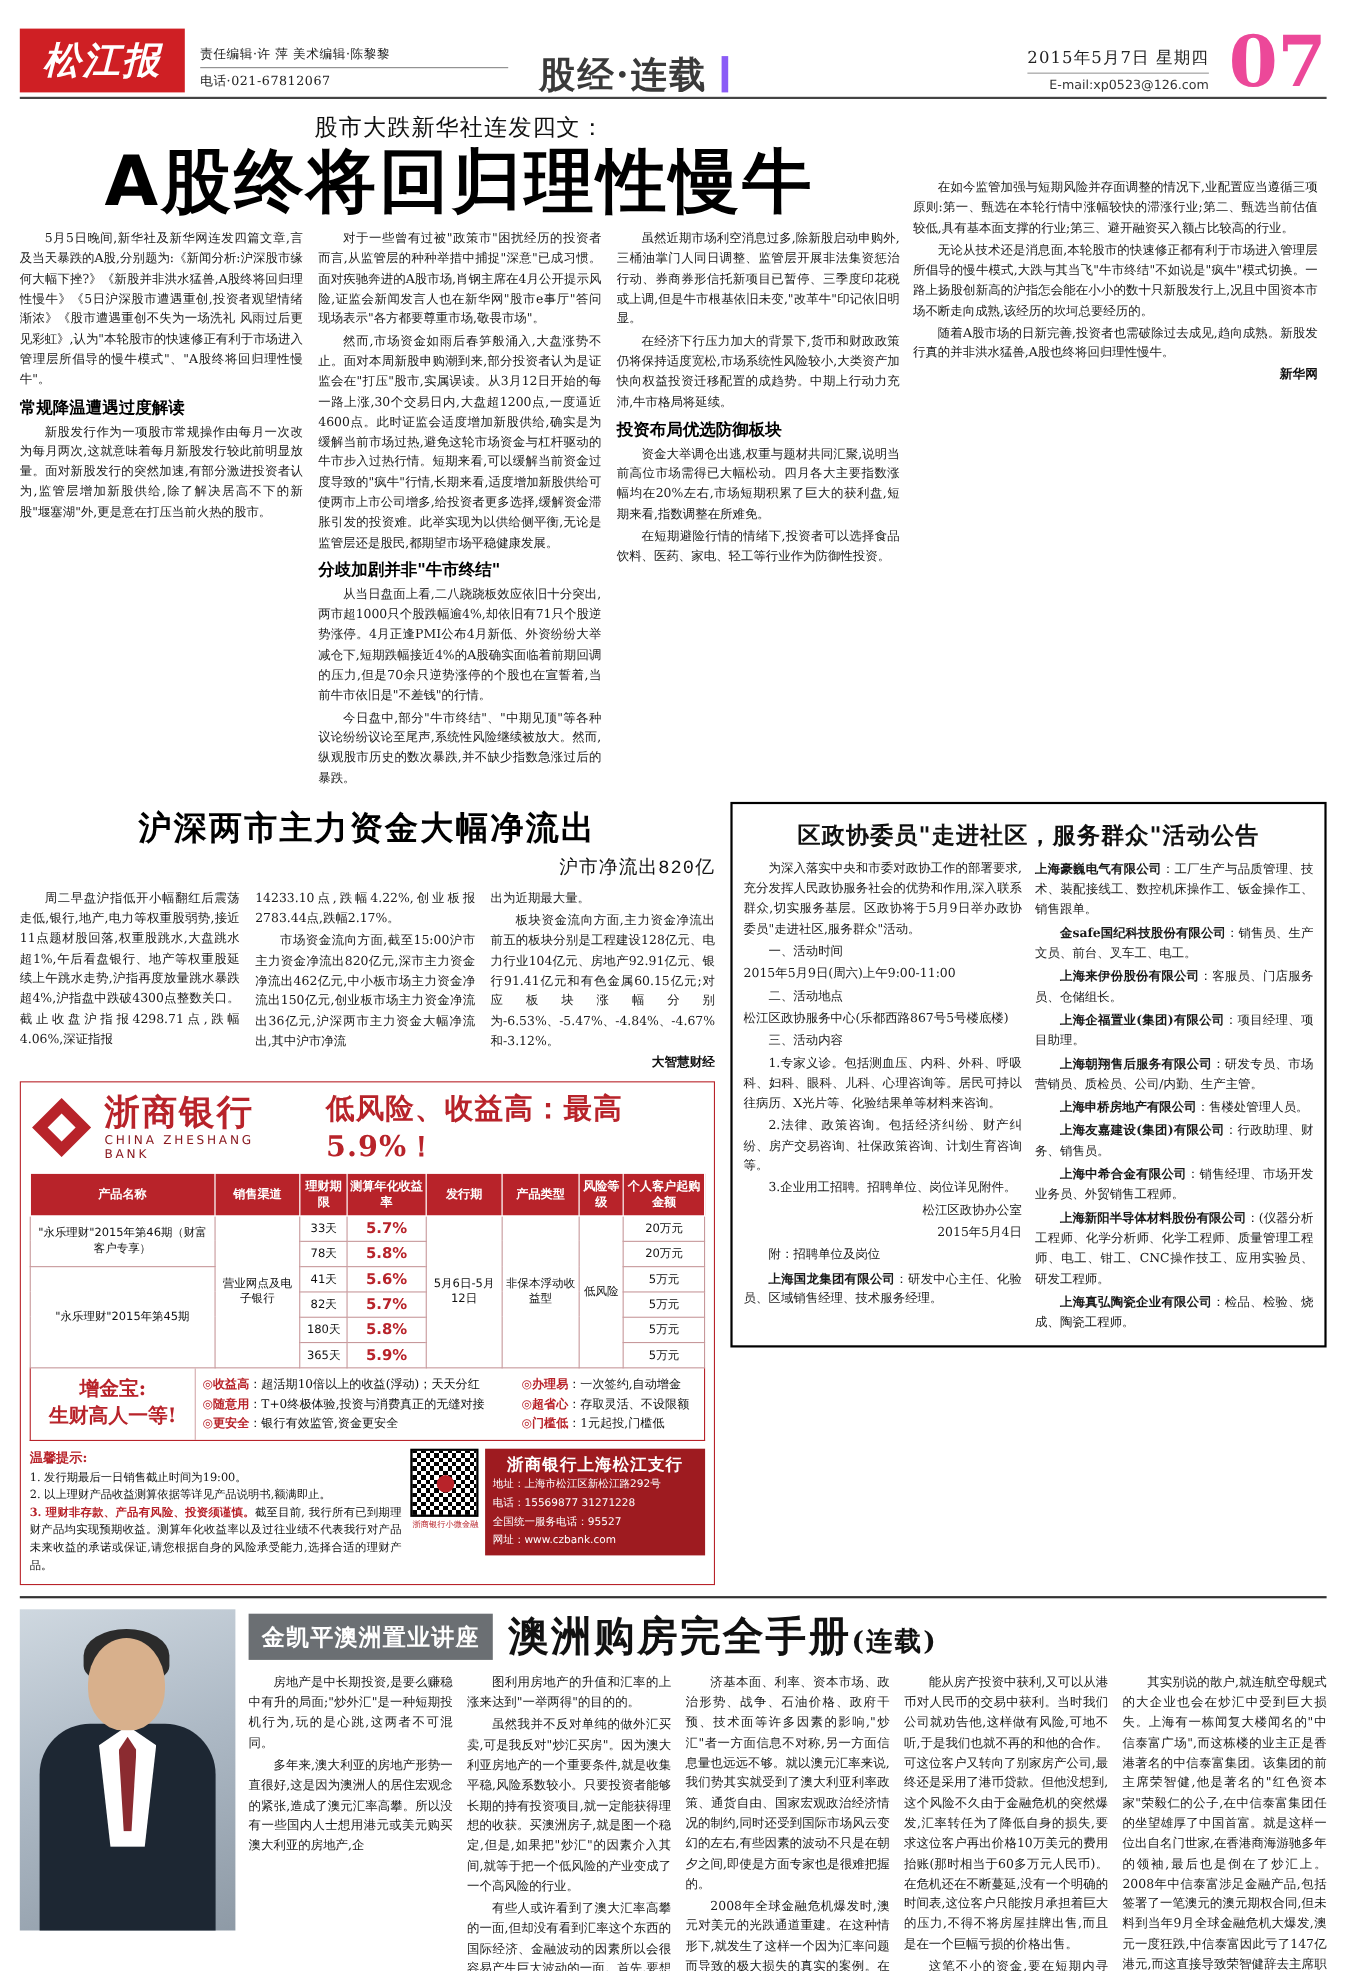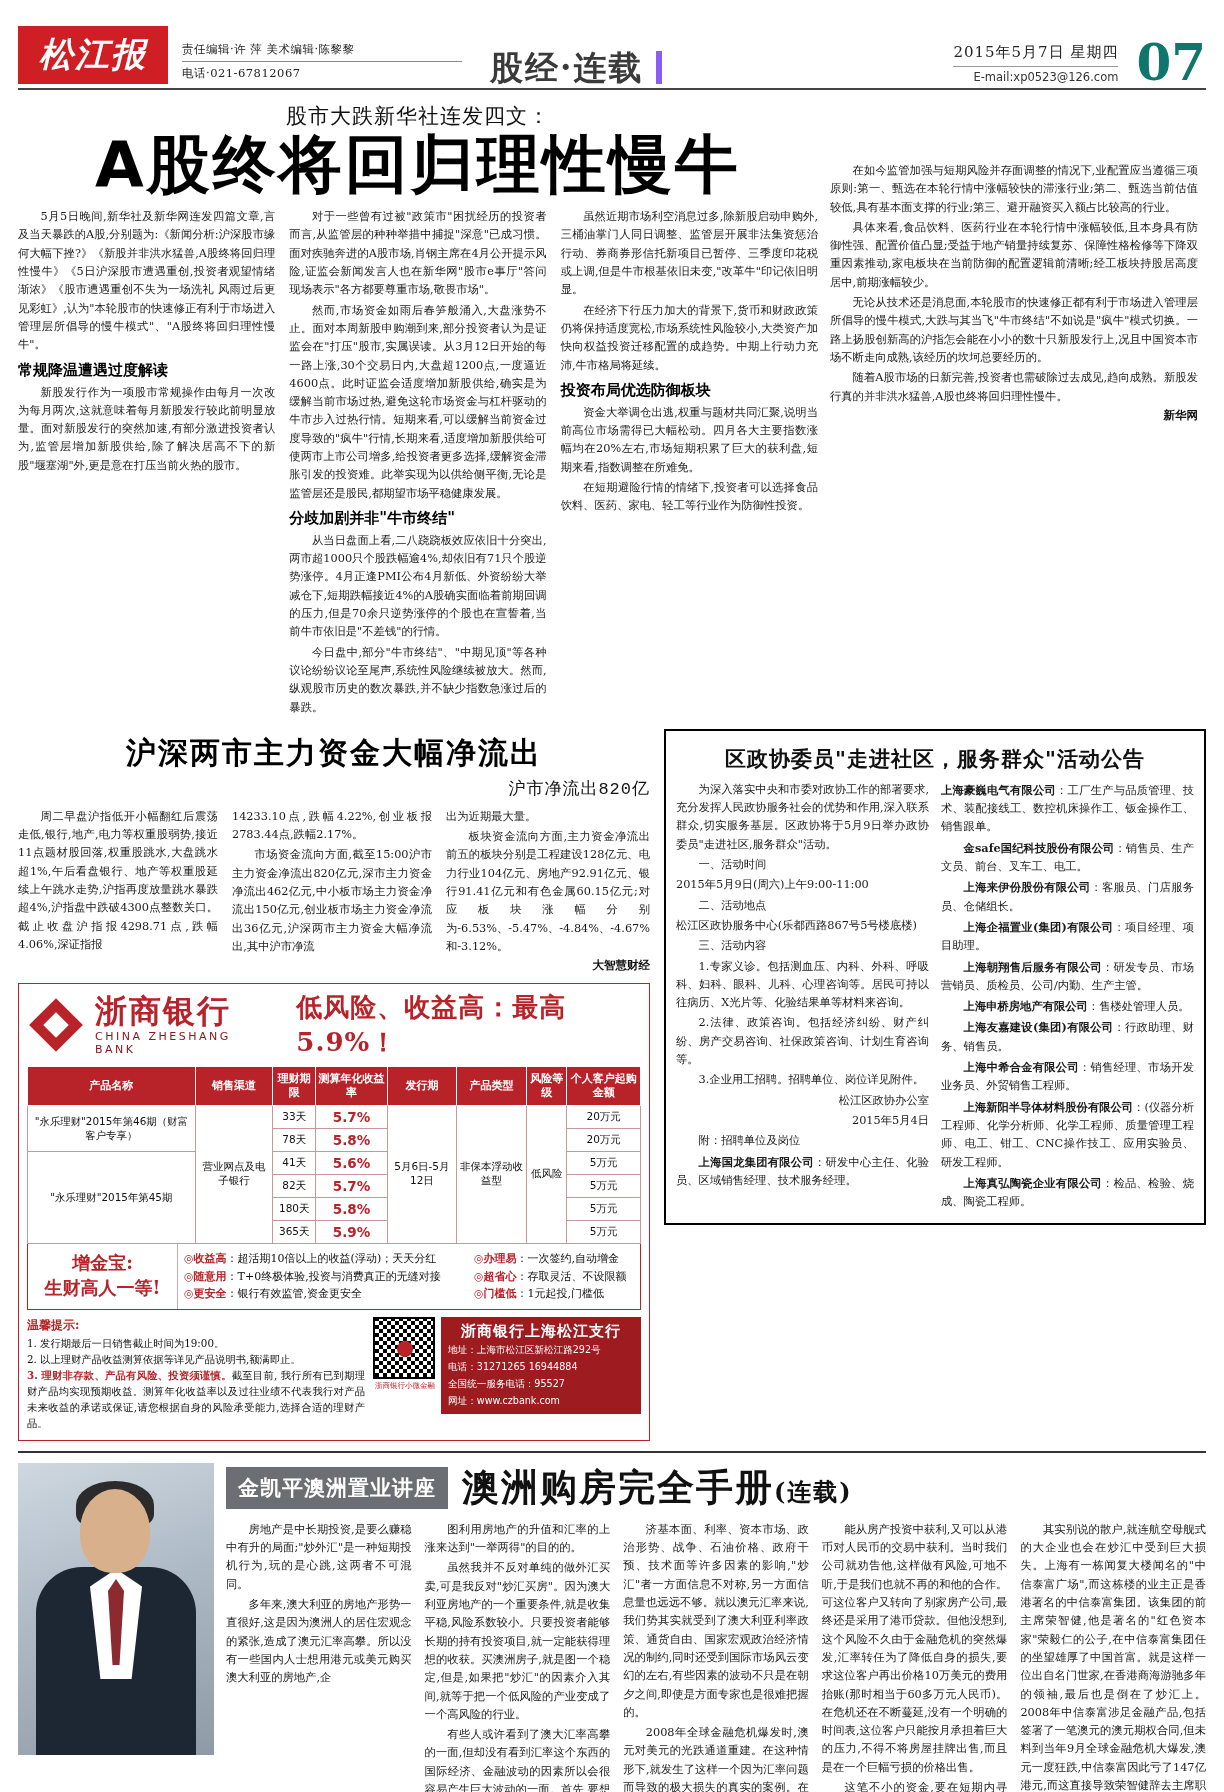--- a/index.html
+++ b/index.html
@@ -29,21 +29,21 @@
     font-family: "DejaVu Serif","Liberation Serif",serif;
     font-size: 33px; font-weight: bold; letter-spacing: 2px;
     color: #3a3a3a; border-right: 6px solid #8b5cf6; padding-right: 12px;
     line-height: 1;
   }
   .mast-right { margin-left: auto; text-align: right; padding-right: 8px; }
   .mast-right .date { font-size: 15px; color: #222; letter-spacing: 1px; }
   .mast-right .mail { font-size: 11.5px; color: #333; border-top: 1px solid #999; margin-top: 4px; padding-top: 3px; }
   .mast-pageno {
     font-family: "DejaVu Serif","Liberation Serif",serif;
-    color: #0f766e; font-size: 50px; font-weight: bold; line-height: .85;
+    color: #ec4899; font-size: 64px; font-weight: bold; line-height: .85;
     margin-left: 10px;
   }
   .mast-rule { border-top: 2px solid #444; margin: 4px 18px 0 18px; }
 
   
   .cn { font-family: "DejaVu Serif", "Liberation Serif", serif; }
   .body-text {
     font-family: "DejaVu Serif","Liberation Serif",serif;
     font-size: 11.3px; line-height: 1.62; text-align: justify;
     color: #1a1a1a; text-indent: 2em; margin-bottom: 2px;
@@ -222,21 +222,20 @@
           <p class="body-text">在经济下行压力加大的背景下,货币和财政政策仍将保持适度宽松,市场系统性风险较小,大类资产加快向权益投资迁移配置的成趋势。中期上行动力充沛,牛市格局将延续。</p>
           <div class="sub-head cn">投资布局优选防御板块</div>
           <p class="body-text">资金大举调仓出逃,权重与题材共同汇聚,说明当前高位市场需得已大幅松动。四月各大主要指数涨幅均在20%左右,市场短期积累了巨大的获利盘,短期来看,指数调整在所难免。</p>
           <p class="body-text">在短期避险行情的情绪下,投资者可以选择食品饮料、医药、家电、轻工等行业作为防御性投资。</p>
         </div>
       </div>
     </div>
     <div class="top-right">
       <div style="height:64px"></div>
       <p class="body-text">在如今监管加强与短期风险并存面调整的情况下,业配置应当遵循三项原则:第一、甄选在本轮行情中涨幅较快的滞涨行业;第二、甄选当前估值较低,具有基本面支撑的行业;第三、避开融资买入额占比较高的行业。</p>
-      <p class="body-text">具体来看,食品饮料、医药行业在本轮行情中涨幅较低,且本身具有防御性强、配置价值凸显;受益于地产销量持续复苏、保障性格检修等下降双重因素推动,家电板块在当前防御的配置逻辑前清晰;经工板块持股居高度居中,前期涨幅较少。</p>
       <p class="body-text">无论从技术还是消息面,本轮股市的快速修正都有利于市场进入管理层所倡导的慢牛模式,大跌与其当飞"牛市终结"不如说是"疯牛"模式切换。一路上扬股创新高的沪指怎会能在小小的数十只新股发行上,况且中国资本市场不断走向成熟,该经历的坎坷总要经历的。</p>
       <p class="body-text">随着A股市场的日新完善,投资者也需破除过去成见,趋向成熟。新股发行真的并非洪水猛兽,A股也终将回归理性慢牛。</p>
       <div class="sig cn">新华网</div>
     </div>
   </div>
 
   <div class="fund-zone">
 
     <div class="fund-left">
       <div class="fund-title cn">沪深两市主力资金大幅净流出</div>
@@ -361,21 +360,21 @@
             </div>
           </div>
           <div style="display:flex;align-items:flex-start;gap:6px;">
             <div style="text-align:right;">
               <div class="qr"></div>
               <div style="font-size:7.5px;color:#b8232a;margin-top:2px;">浙商银行小微金融</div>
             </div>
             <div class="branch">
               <div class="bt cn">浙商银行上海松江支行</div>
               <div class="bl">地址：上海市松江区新松江路292号</div>
-              <div class="bl">电话：31271265  16944884</div>
+              <div class="bl">电话：15569877  31271228</div>
               <div class="bl">全国统一服务电话：95527</div>
               <div class="bl">网址：www.czbank.com</div>
             </div>
           </div>
         </div>
       </div>
     </div>
 
     <div class="fund-right">
       <div class="notice">

